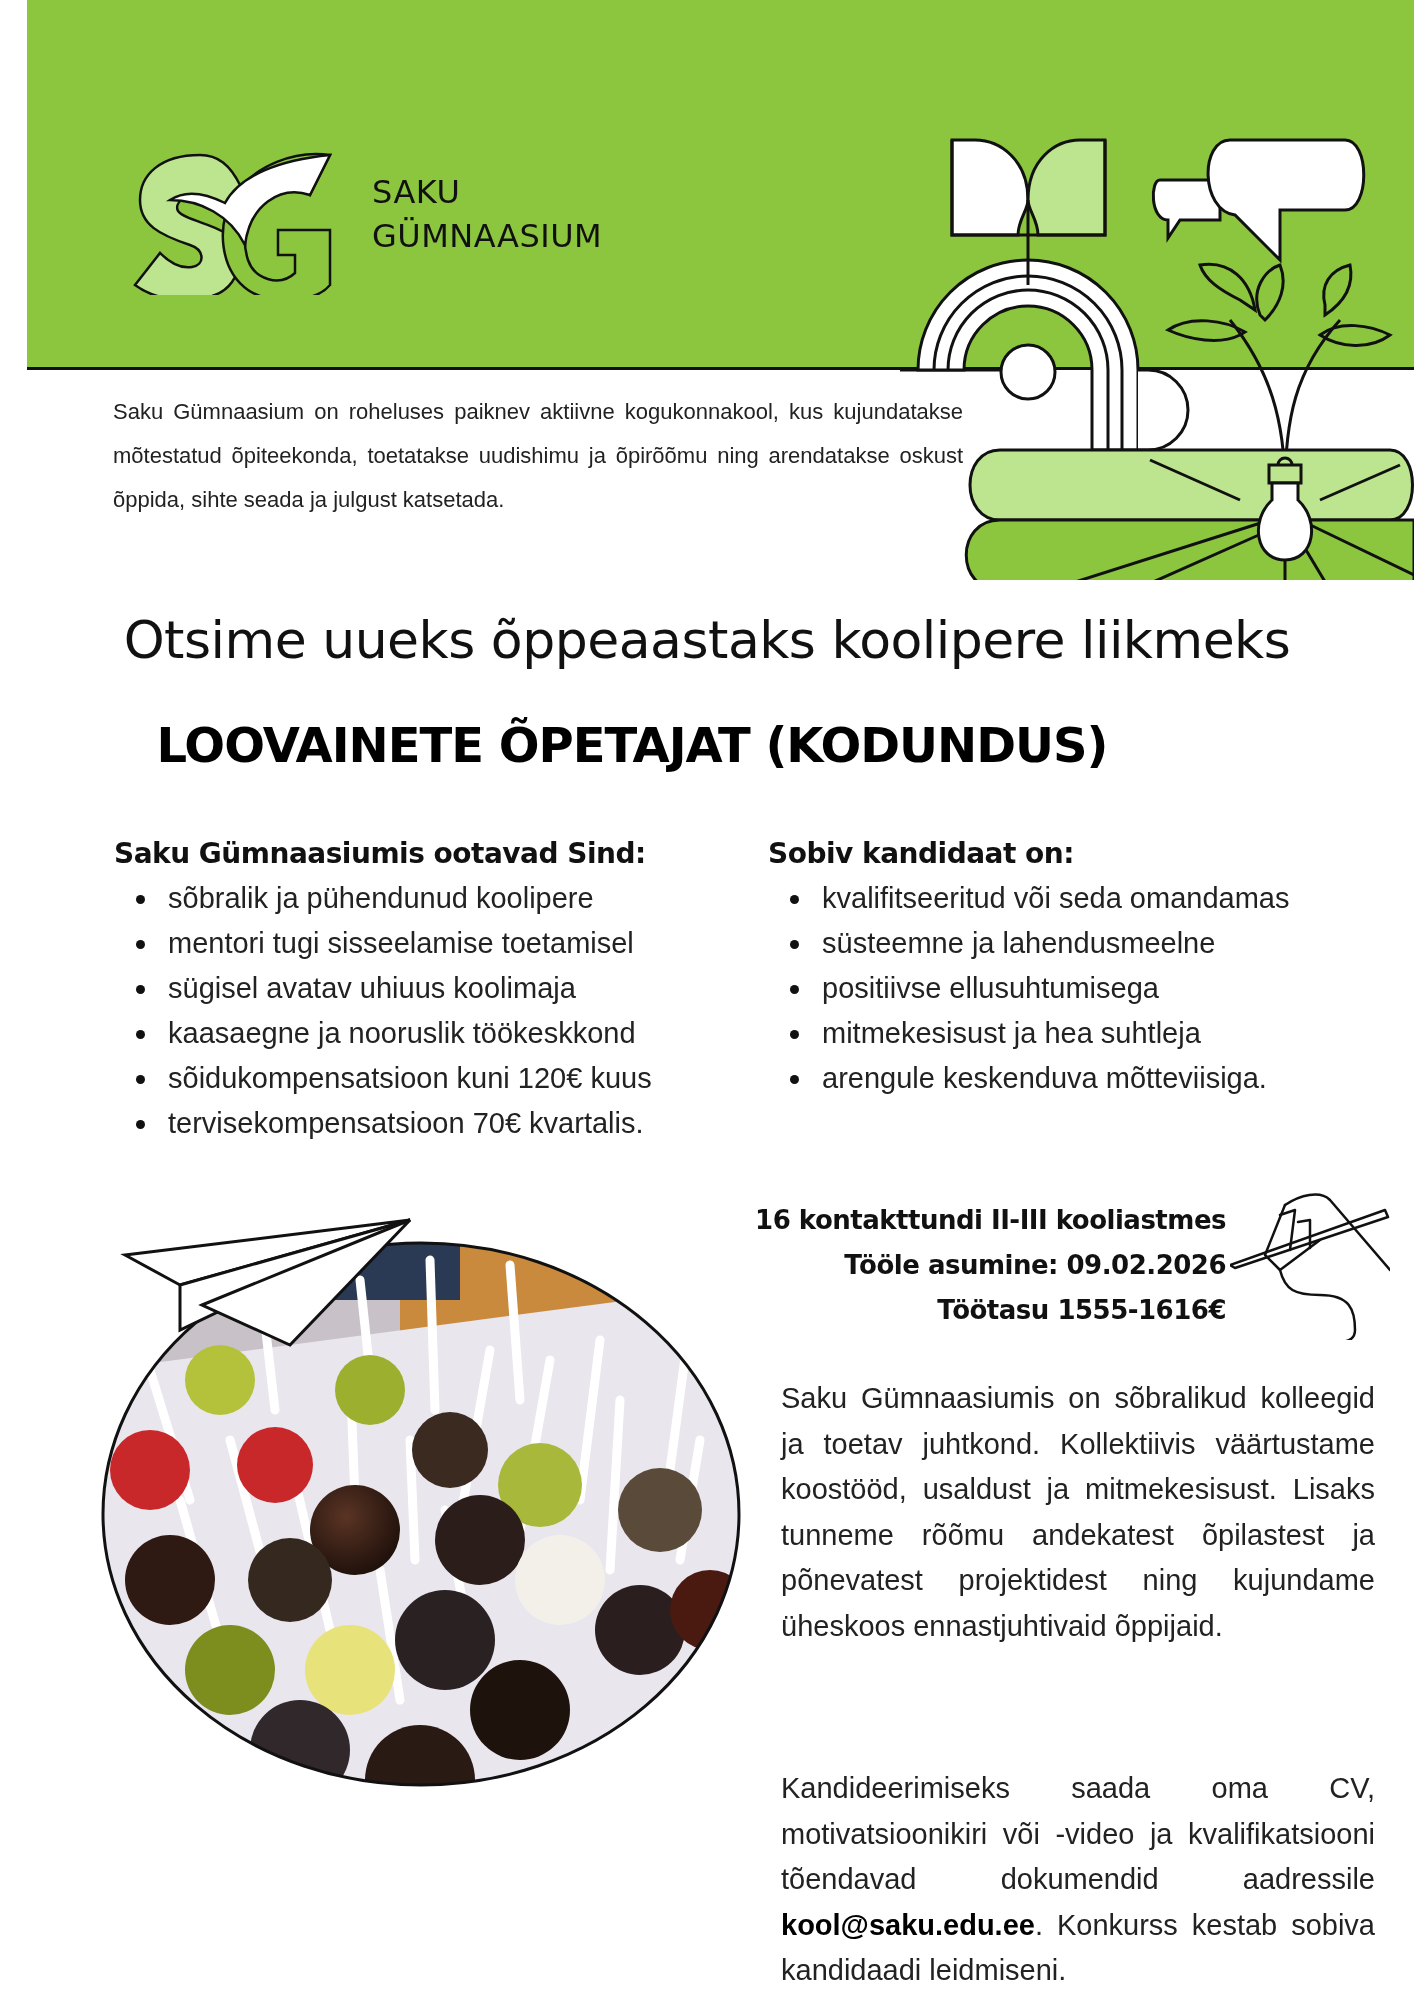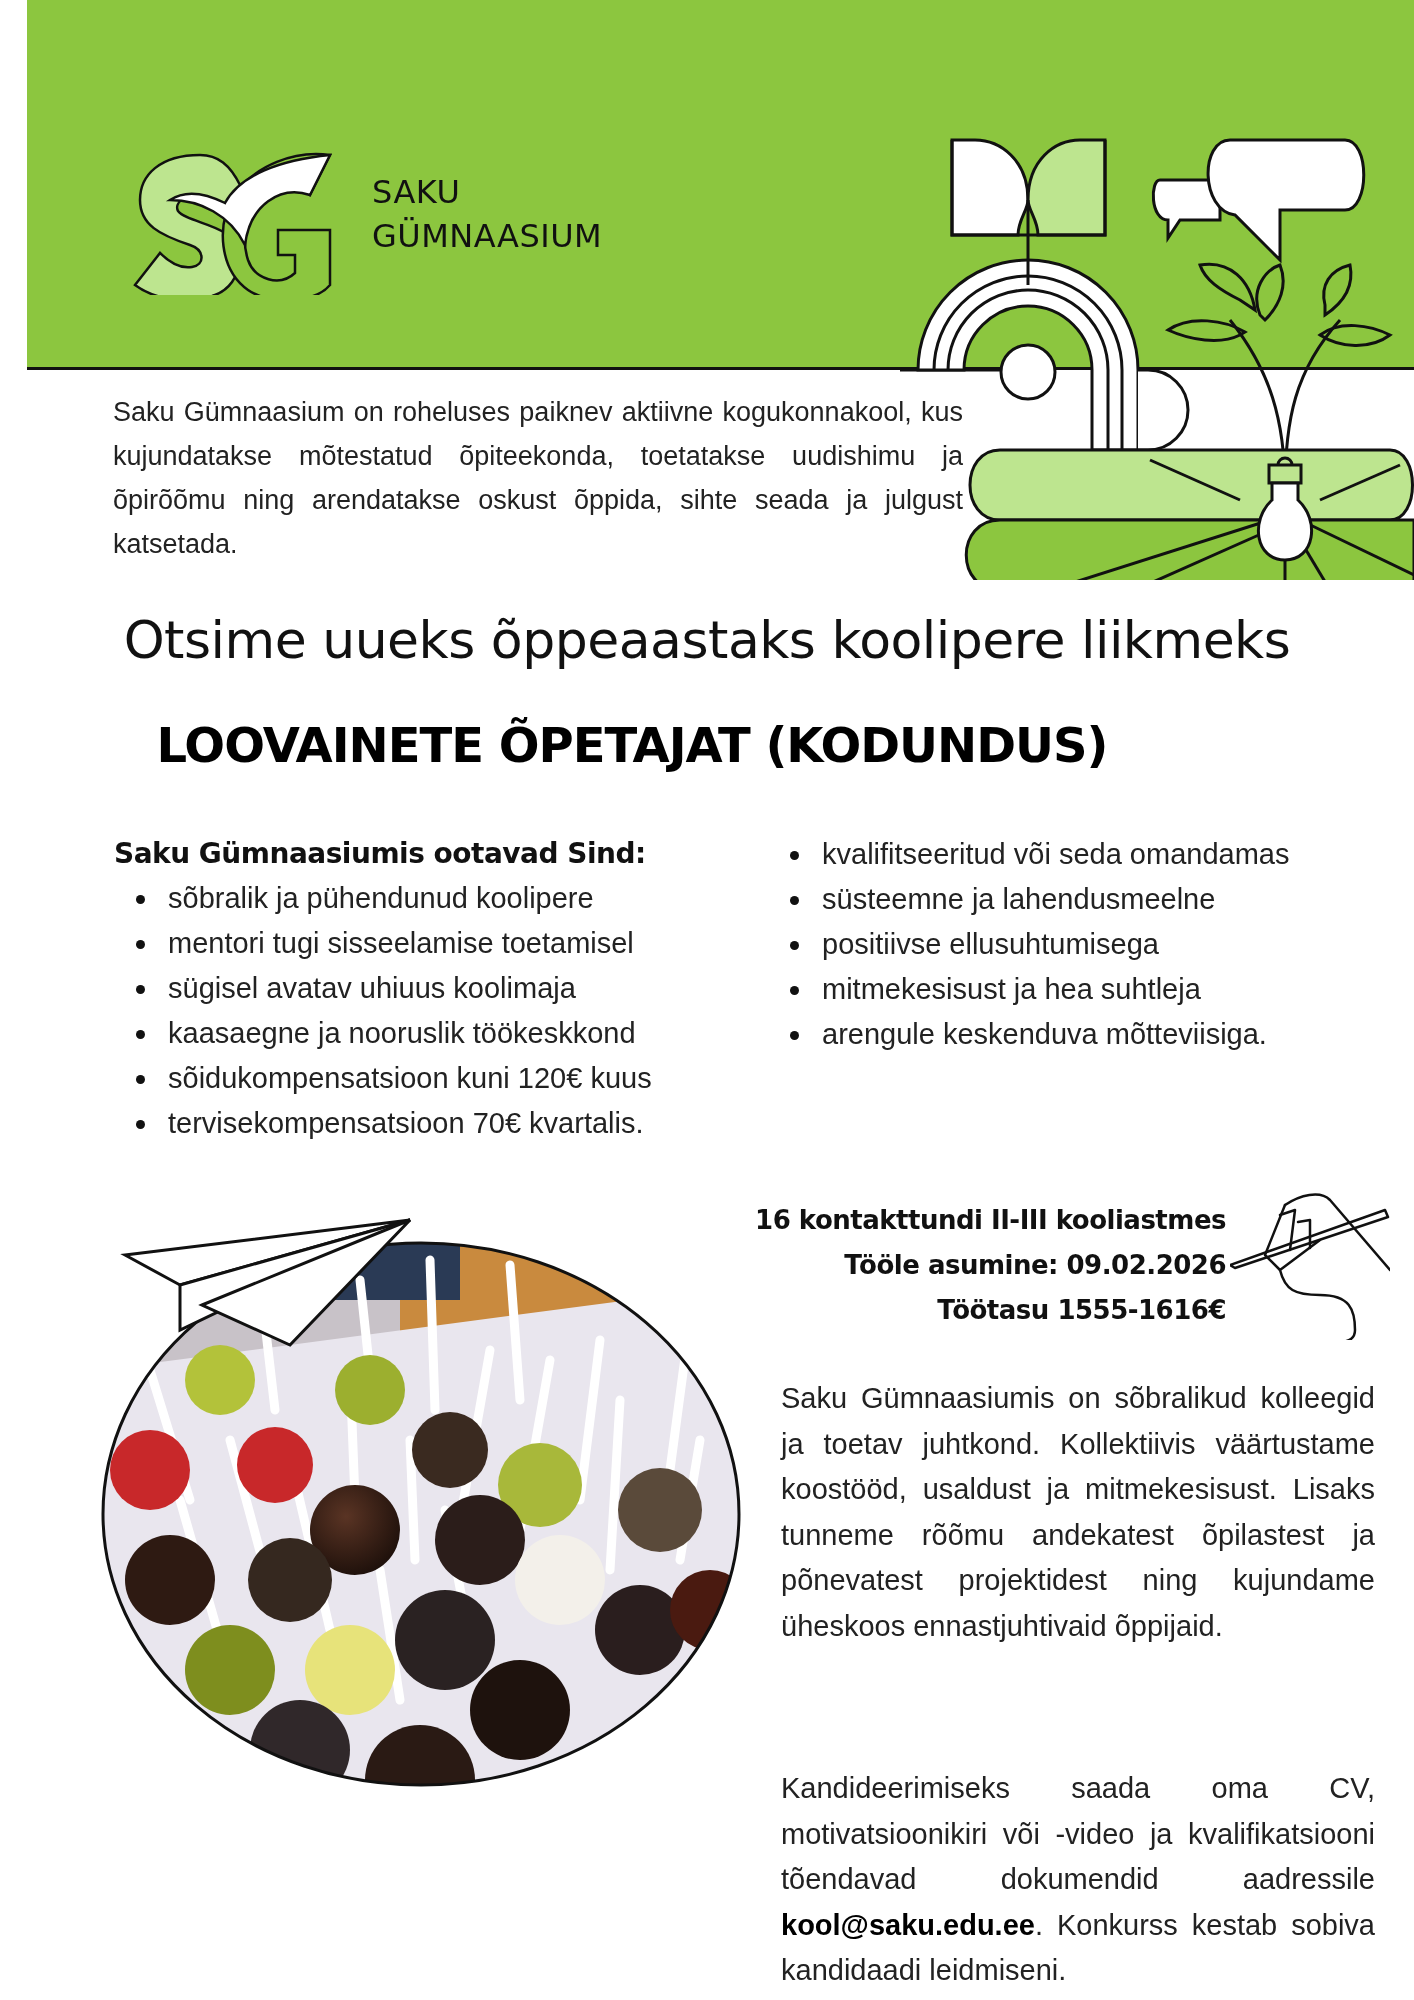--- a/index.html
+++ b/index.html
@@ -6,21 +6,21 @@
   body { width:1414px; height:2000px; position:relative; overflow:hidden;
          font-family:"DejaVu Sans", sans-serif; color:#111; }
   .green-band { position:absolute; left:27px; top:0; width:1387px; height:368px; background:#8cc63f; }
   .band-line { position:absolute; left:27px; top:367px; width:1387px; height:3px; background:#111; }
   .logo-mark { position:absolute; left:130px; top:145px; width:215px; height:150px; }
   .logo-text { position:absolute; left:372px; top:170px; font-family:"DejaVu Sans", sans-serif;
                font-size:32px; line-height:44px; color:#111; font-weight:400; letter-spacing:0.5px; }
   .logo-text span { display:block; }
   .illustration { position:absolute; left:900px; top:120px; width:514px; height:460px; }
   .intro { position:absolute; left:113px; top:390px; width:850px; font-family:"Liberation Sans", sans-serif;
-           font-size:27px; line-height:44px; text-align:justify; color:#222; font-weight:300; }
+           font-size:22px; line-height:44px; text-align:justify; color:#222; font-weight:300; }
   .headline { position:absolute; left:0; width:1414px; top:605px; text-align:center;
               font-family:"DejaVu Sans", sans-serif; font-size:52px; line-height:70px; color:#111; font-weight:400; letter-spacing:-0.5px; }
   .position { position:absolute; left:0; width:1264px; top:705px; text-align:center;
               font-family:"DejaVu Sans", sans-serif; font-size:48px; line-height:80px; font-weight:700; color:#000; letter-spacing:-1px; }
   .col { position:absolute; top:832px; font-family:"Liberation Sans", sans-serif; }
   .col.left { left:114px; width:620px; }
   .col.right { left:768px; width:620px; }
   .col h3 { margin:0; font-size:28px; line-height:44px; font-weight:700; font-family:"DejaVu Sans", sans-serif; letter-spacing:-0.5px; }
   .col ul { margin:0; padding:0 0 0 54px; list-style:none; }
   .col li { position:relative; font-size:29px; line-height:45px; color:#222; font-weight:300; white-space:nowrap; }
@@ -114,20 +114,21 @@
     <li>sõbralik ja pühendunud koolipere</li>
     <li>mentori tugi sisseelamise toetamisel</li>
     <li>sügisel avatav uhiuus koolimaja</li>
     <li>kaasaegne ja nooruslik töökeskkond</li>
     <li>sõidukompensatsioon kuni 120€ kuus</li>
     <li>tervisekompensatsioon 70€ kvartalis.</li>
   </ul>
 </div>
 
 <div class="col right">
+  <h3>Sobiv kandidaat on:</h3>
   <ul>
     <li>kvalifitseeritud või seda omandamas</li>
     <li>süsteemne ja lahendusmeelne</li>
     <li>positiivse ellusuhtumisega</li>
     <li>mitmekesisust ja hea suhtleja</li>
     <li>arengule keskenduva mõtteviisiga.</li>
   </ul>
 </div>
 
 <div class="facts">

